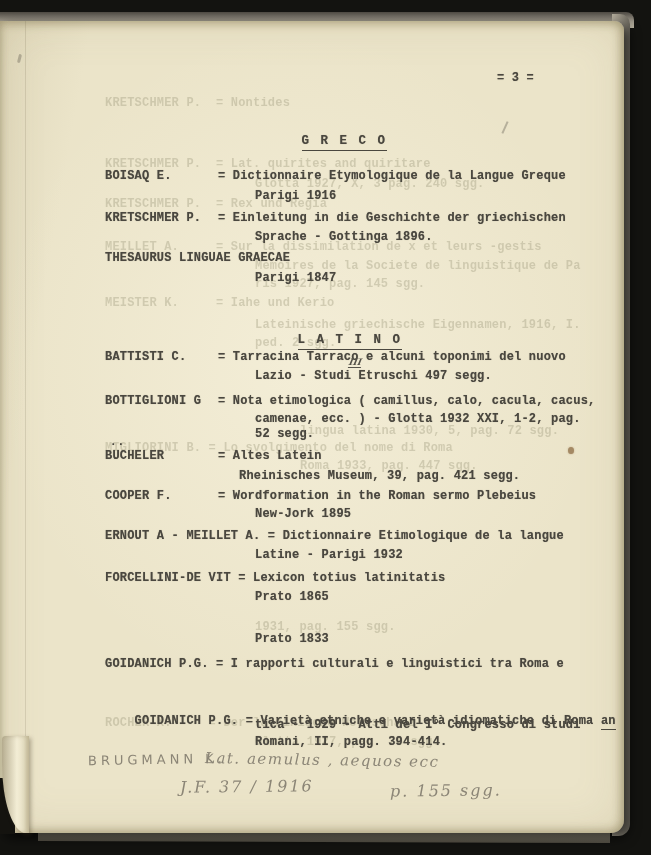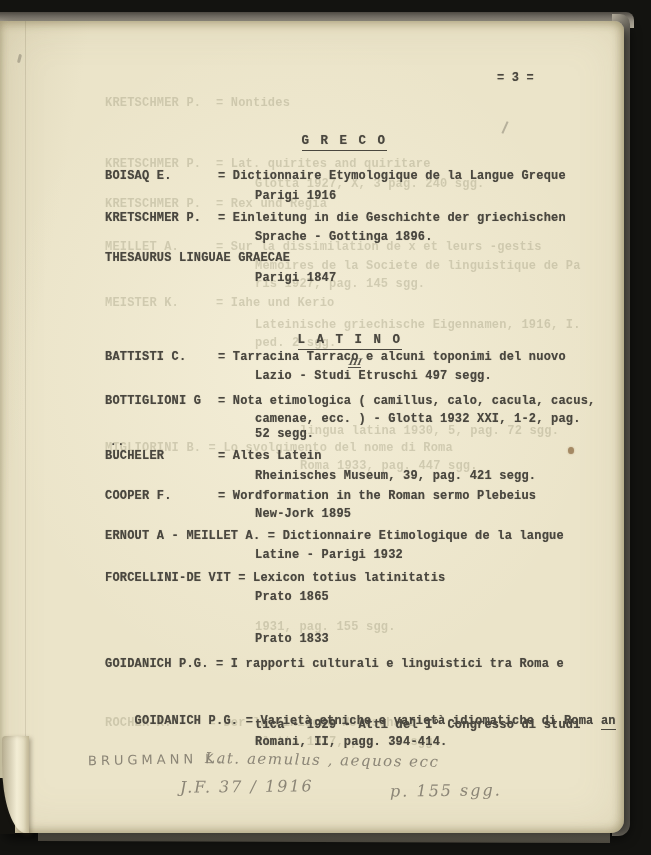--- a/index.html
+++ b/index.html
@@ -115,21 +115,21 @@
   <div class="sup-note" style="left:349px;top:357px">III</div>
 
   <div class="tl" style="left:105px;top:394px">BOTTIGLIONI G</div>
   <div class="tl" style="left:218px;top:394px">= Nota etimologica ( camillus, calo, cacula, cacus,</div>
   <div class="tl" style="left:255px;top:412px">camenae, ecc. ) - Glotta 1932 XXI, 1-2, pag.</div>
   <div class="tl" style="left:255px;top:427px">52 segg.</div>
 
   <div class="tl umlaut" style="left:110px;top:436px">..</div>
   <div class="tl" style="left:105px;top:449px">BUCHELER</div>
   <div class="tl" style="left:218px;top:449px">= Altes Latein</div>
-  <div class="tl" style="left:255px;top:469px">Rheinisches Museum, 39, pag. 421 segg.</div>
+  <div class="tl" style="left:239px;top:469px">Rheinisches Museum, 39, pag. 421 segg.</div>
 
   <div class="tl" style="left:105px;top:489px">COOPER F.</div>
   <div class="tl" style="left:218px;top:489px">= Wordformation in the Roman sermo Plebeius</div>
   <div class="tl" style="left:255px;top:507px">New-Jork 1895</div>
 
   <div class="tl" style="left:105px;top:529px">ERNOUT A - MEILLET A. = Dictionnaire Etimologique de la langue</div>
   <div class="tl" style="left:255px;top:548px">Latine - Parigi 1932</div>
 
   <div class="tl" style="left:105px;top:571px">FORCELLINI-DE VIT = Lexicon totius latinitatis</div>
   <div class="tl" style="left:255px;top:590px">Prato 1865</div>

